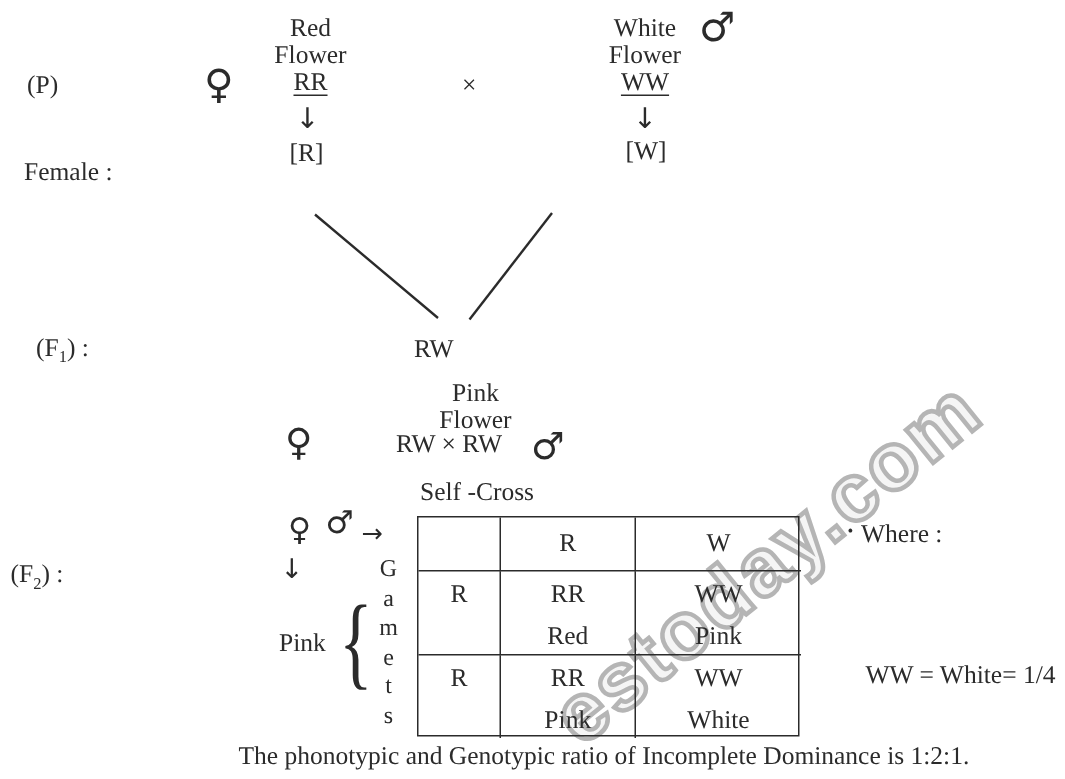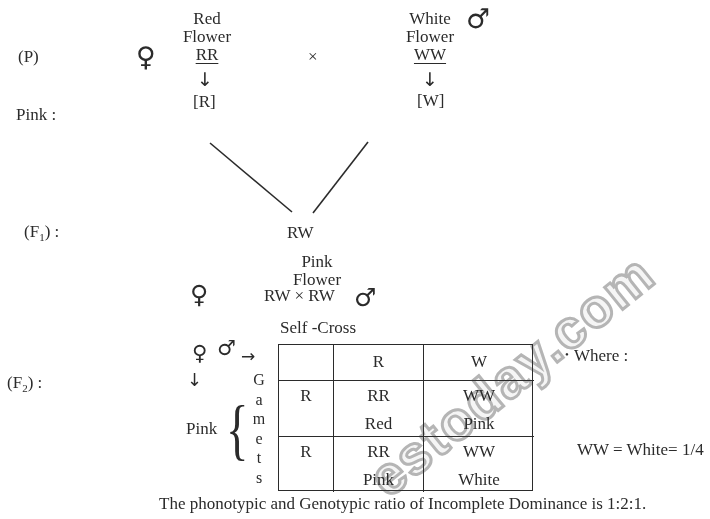--- a/index.html
+++ b/index.html
@@ -73,29 +73,29 @@
     <span class="geno">WW</span>
   </div>
 
   <div class="abs sym" style="left:466px;top:4px;font-size:27px">♂</div>
 
   <div class="abs sym" style="left:197px;top:69px;font-size:19px">↓</div>
   <div class="abs" style="left:193px;top:93px">[R]</div>
   <div class="abs sym" style="left:422px;top:69px;font-size:19px">↓</div>
   <div class="abs" style="left:417px;top:92px">[W]</div>
 
-  <div class="abs" style="left:16px;top:106px">Pink :</div>
+  <div class="abs" style="left:16px;top:106px">Female :</div>
 
   <svg class="lines" width="710" height="519">
     <line x1="210" y1="143" x2="292" y2="212" stroke="#2b2b2b" stroke-width="1.6"></line>
     <line x1="368" y1="142" x2="313" y2="213" stroke="#2b2b2b" stroke-width="1.6"></line>
   </svg>
 
   <div class="abs" style="left:24px;top:223px"><span>(F</span><sub>1</sub><span>) :</span></div>
-  <div class="abs" style="left:287px;top:224px">RW</div>
+  <div class="abs" style="left:276px;top:224px">RW</div>
 
   <div class="abs ctr block" style="left:282px;top:253px;width:70px">
     <span>Pink</span><br>
     <span>Flower</span>
   </div>
   <div class="abs sym" style="left:190px;top:281px;font-size:25px">♀</div>
   <div class="abs" style="left:264px;top:287px">RW × RW</div>
   <div class="abs sym" style="left:354px;top:284px;font-size:25px">♂</div>
   <div class="abs" style="left:280px;top:319px">Self -Cross</div>
 

